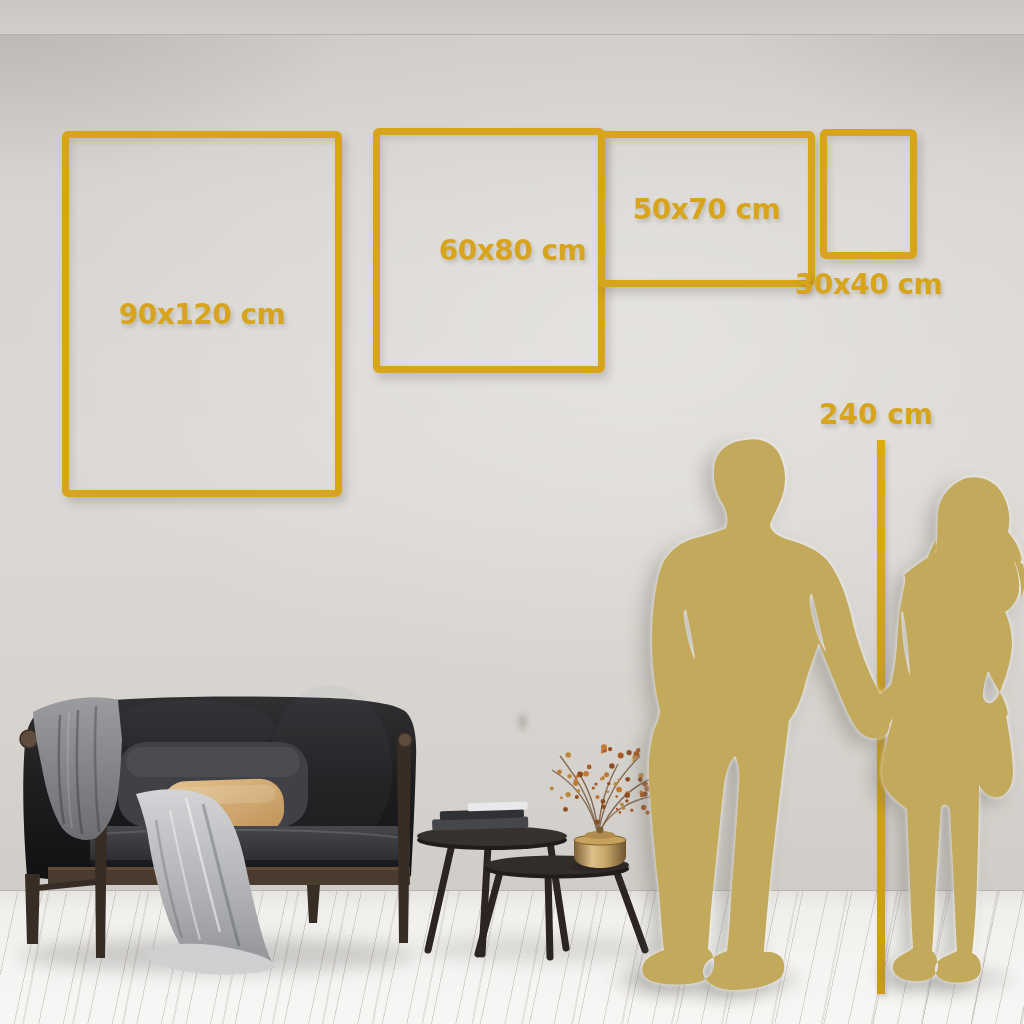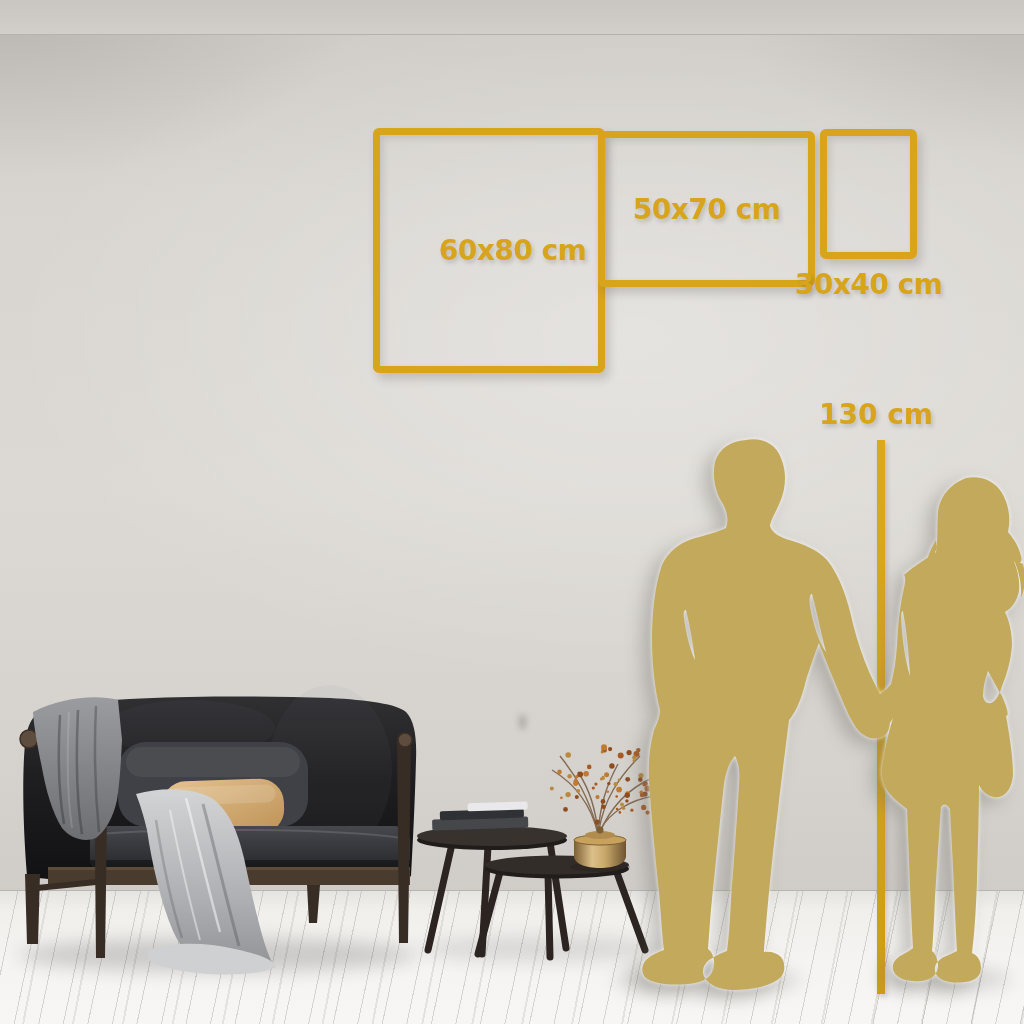--- a/index.html
+++ b/index.html
@@ -268,31 +268,34 @@
           <circle cx="575.6" cy="783.5" r="2.5" fill="#c07a33"></circle>
         </g>
       <ellipse cx="600" cy="867" rx="30" ry="5" fill="rgba(30,25,20,0.25)"></ellipse>
       <path d="M574 840 L626 840 L626 856 C626 864 614 868 600 868 C586 868 574 864 574 856 Z" fill="url(#vaseGrad)"></path>
       <ellipse cx="600" cy="840" rx="26" ry="5" fill="#c7a25c" stroke="#806032" stroke-width="1"></ellipse>
       <ellipse cx="600" cy="835" rx="15" ry="4" fill="#b08c4e"></ellipse>
       <circle cx="600" cy="830" r="3.5" fill="#7d5f34"></circle>
     </g>
   </svg>
 
+  <div class="frame frame-90">
+    <span class="frame-label">90x120 cm</span>
+  </div>
   <div class="frame frame-60">
     <span class="frame-label">60x80 cm</span>
   </div>
   <div class="frame frame-50">
     <span class="frame-label">50x70 cm</span>
   </div>
   <div class="frame frame-30">
     <span class="frame-label">30x40 cm</span>
   </div>
 
-  <div class="height-label">130 cm</div>
+  <div class="height-label">240 cm</div>
   <div class="height-line"></div>
 
   <svg class="silhouettes" viewBox="0 0 1024 1024">
     <path fill="#C3A95B" fill-rule="evenodd" d="
       M 746 440
       C 762 437 776 444 781 458 C 787 472 786 488 780 502
       C 776 512 771 519 770 526 C 772 532 778 536 786 539
       C 804 544 818 550 827 560 C 840 576 848 600 853 624
       C 857 640 863 658 870 674 C 876 687 883 699 887 710
       C 891 720 891 730 885 735 C 877 741 866 739 858 730

